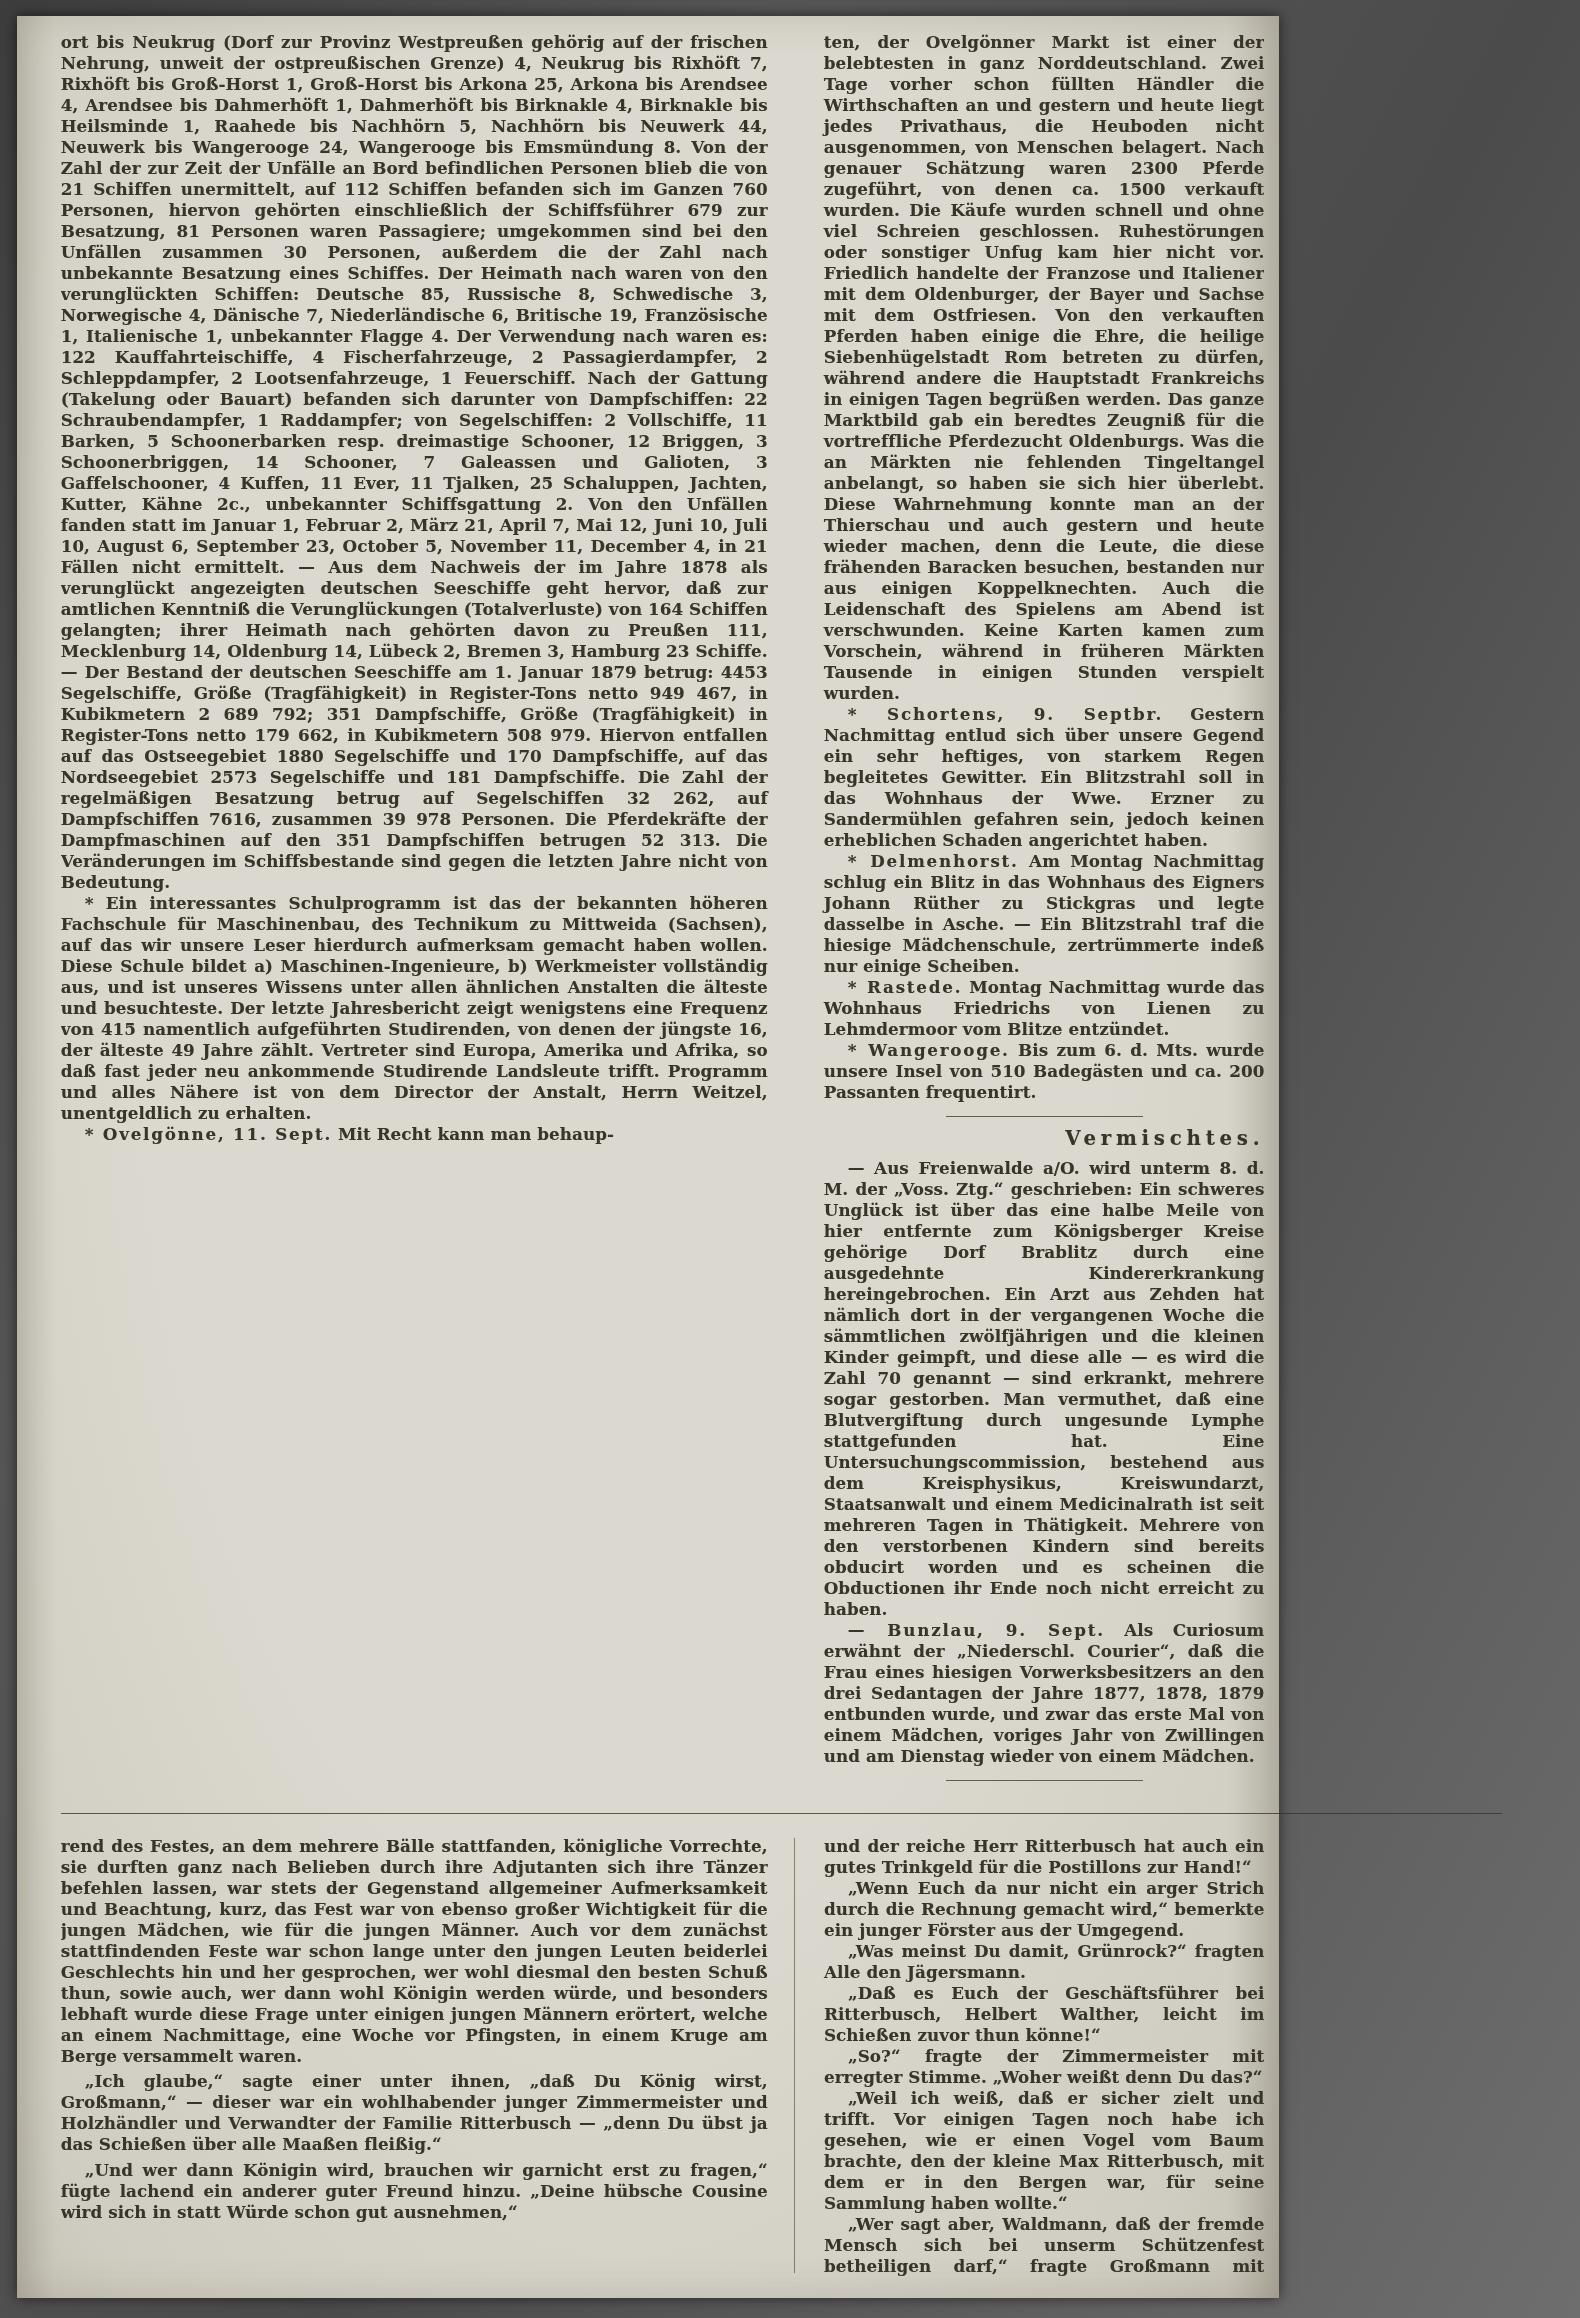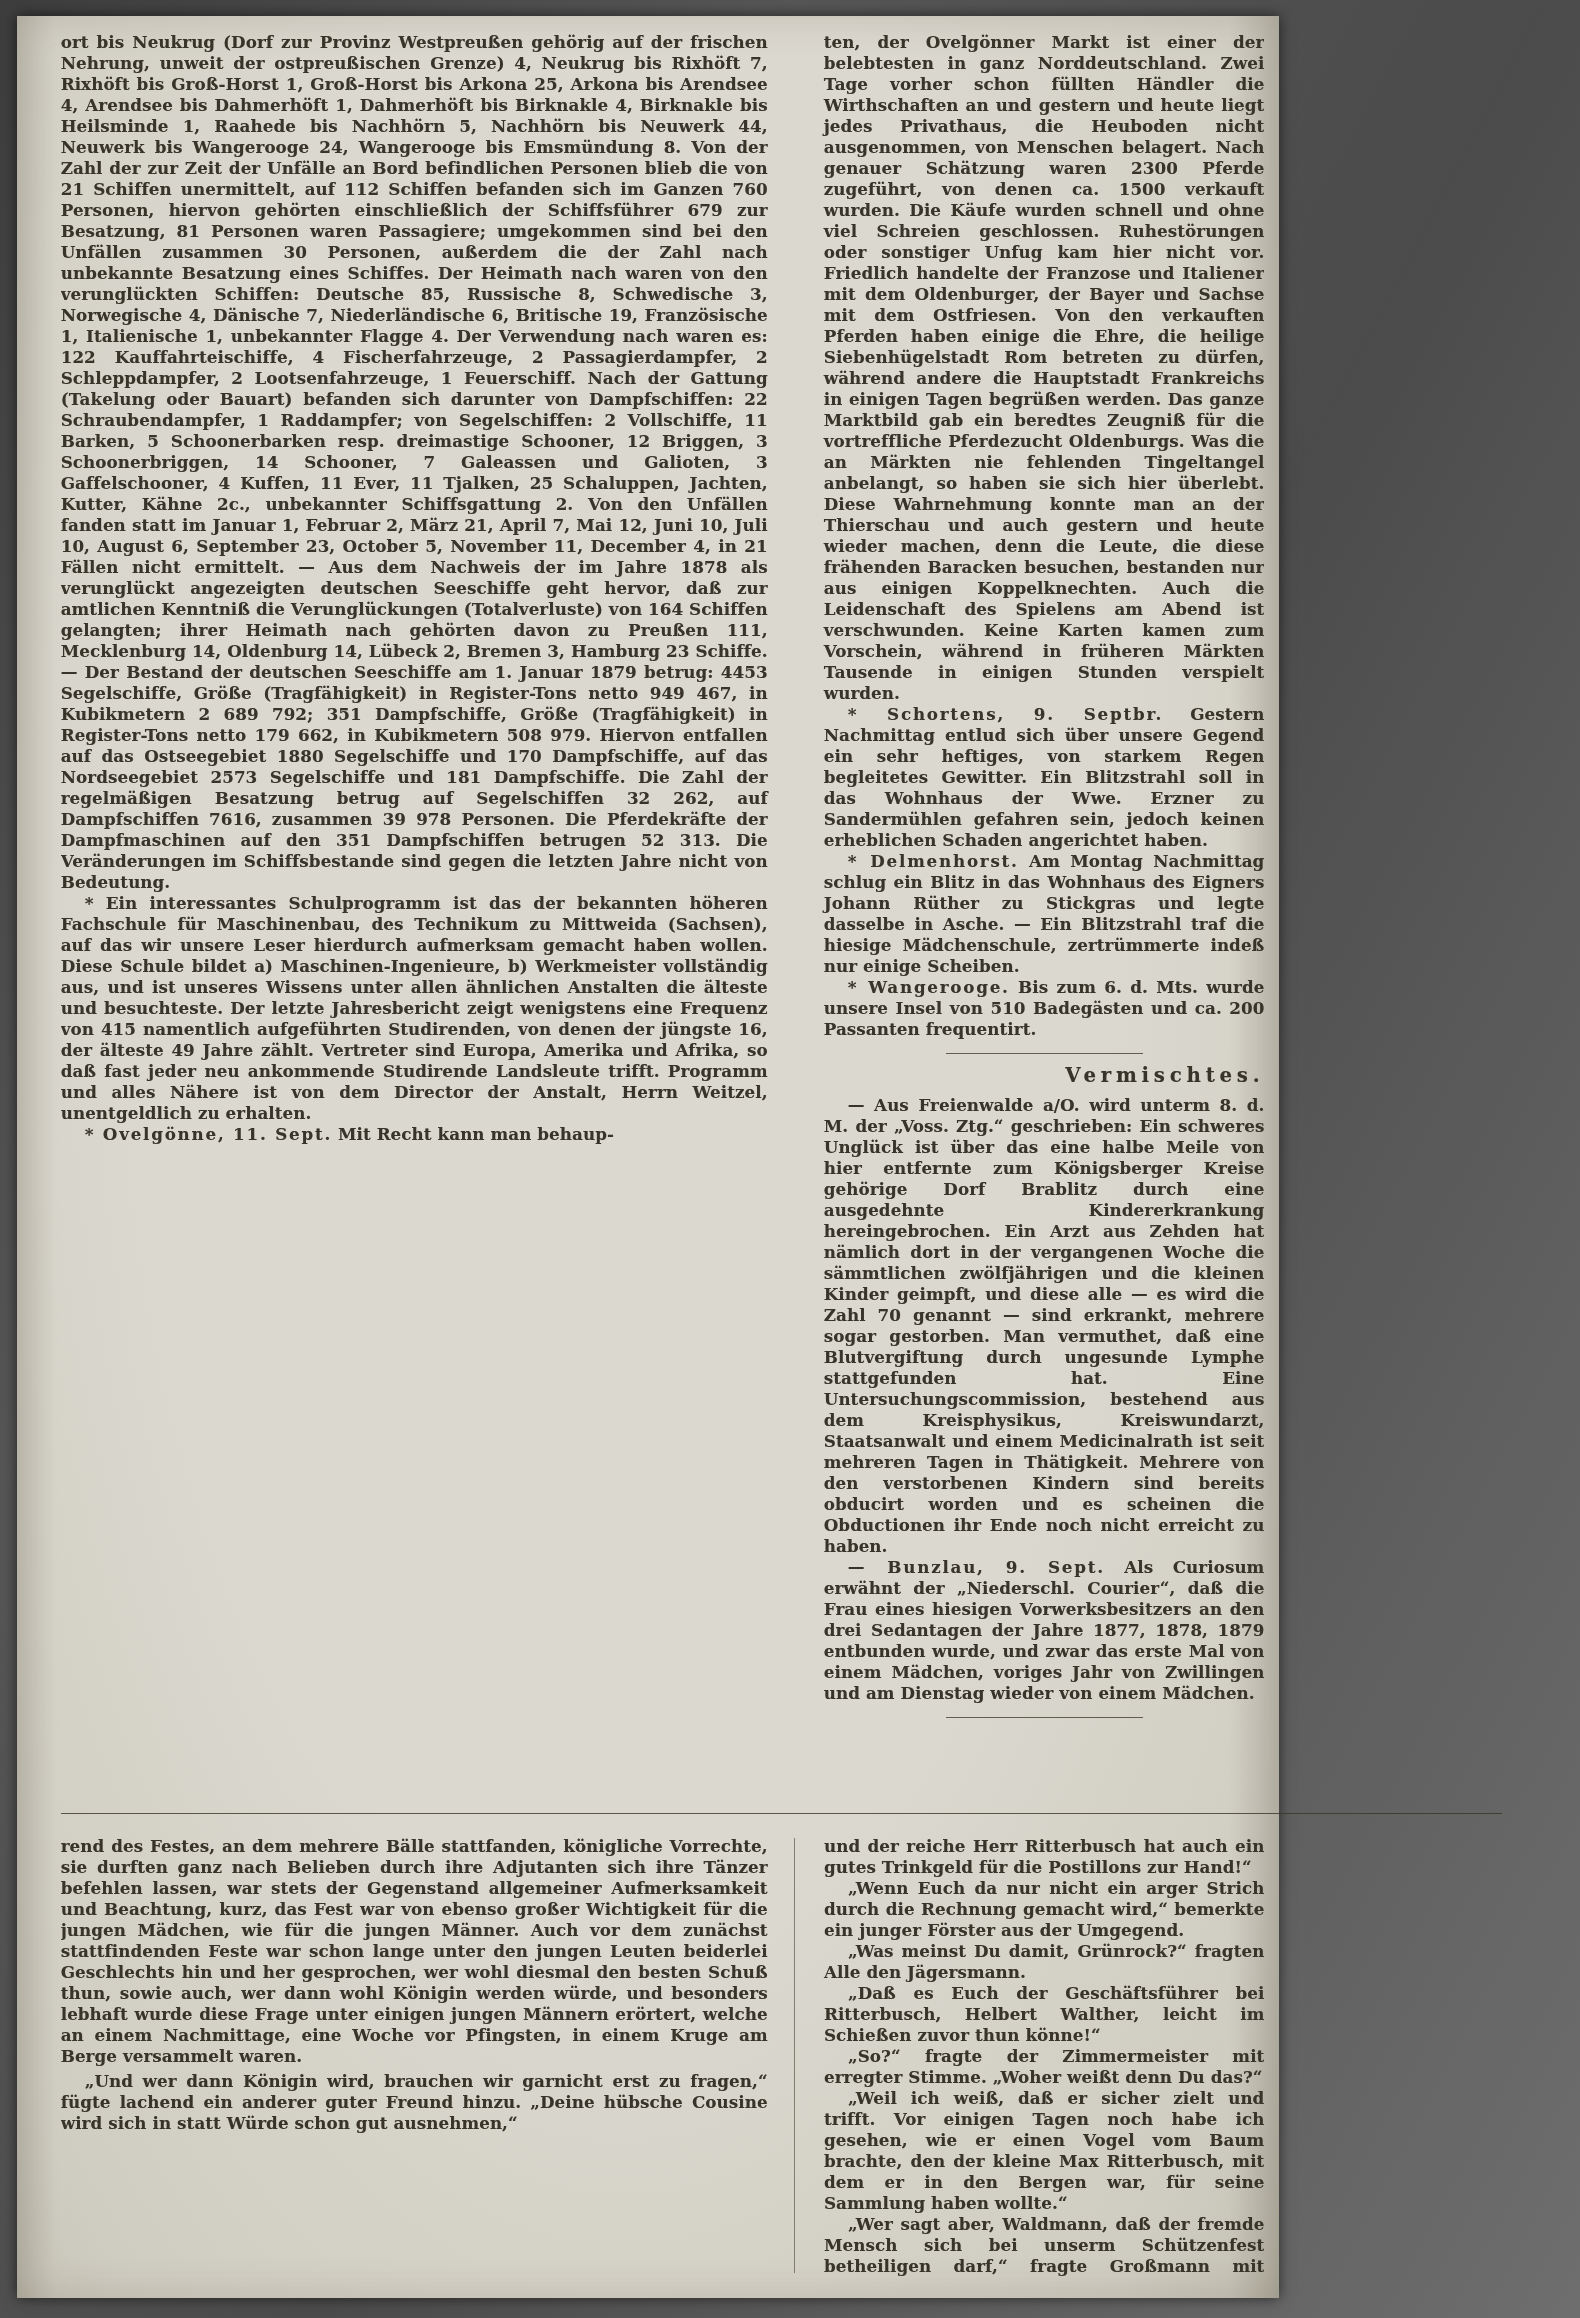--- a/index.html
+++ b/index.html
@@ -80,37 +80,39 @@
         <p class="para indent"><span>* Ein interessantes Schulprogramm ist das der bekannten höheren Fachschule für Maschinenbau, des Technikum zu Mittweida (Sachsen), auf das wir unsere Leser hierdurch aufmerksam gemacht haben wollen. Diese Schule bildet a) Maschinen-Ingenieure, b) Werkmeister vollständig aus, und ist unseres Wissens unter allen ähnlichen Anstalten die älteste und besuchteste. Der letzte Jahresbericht zeigt wenigstens eine Frequenz von 415 namentlich aufgeführten Studirenden, von denen der jüngste 16, der älteste 49 Jahre zählt. Vertreter sind Europa, Amerika und Afrika, so daß fast jeder neu ankommende Studirende Landsleute trifft. Programm und alles Nähere ist von dem Director der Anstalt, Herrn Weitzel, unentgeldlich zu erhalten.</span></p>
         <p class="para indent"><span class="lead">* Ovelgönne, 11. Sept.</span><span> Mit Recht kann man behaup-</span></p>
       </div>
 
       <div class="divider"></div>
 
       <div class="col-right">
         <p class="para"><span>ten, der Ovelgönner Markt ist einer der belebtesten in ganz Norddeutschland. Zwei Tage vorher schon füllten Händler die Wirthschaften an und gestern und heute liegt jedes Privathaus, die Heuboden nicht ausgenommen, von Menschen belagert. Nach genauer Schätzung waren 2300 Pferde zugeführt, von denen ca. 1500 verkauft wurden. Die Käufe wurden schnell und ohne viel Schreien geschlossen. Ruhestörungen oder sonstiger Unfug kam hier nicht vor. Friedlich handelte der Franzose und Italiener mit dem Oldenburger, der Bayer und Sachse mit dem Ostfriesen. Von den verkauften Pferden haben einige die Ehre, die heilige Siebenhügelstadt Rom betreten zu dürfen, während andere die Hauptstadt Frankreichs in einigen Tagen begrüßen werden. Das ganze Marktbild gab ein beredtes Zeugniß für die vortreffliche Pferdezucht Oldenburgs. Was die an Märkten nie fehlenden Tingeltangel anbelangt, so haben sie sich hier überlebt. Diese Wahrnehmung konnte man an der Thierschau und auch gestern und heute wieder machen, denn die Leute, die diese frähenden Baracken besuchen, bestanden nur aus einigen Koppelknechten. Auch die Leidenschaft des Spielens am Abend ist verschwunden. Keine Karten kamen zum Vorschein, während in früheren Märkten Tausende in einigen Stunden verspielt wurden.</span></p>
         <p class="para indent"><span class="lead">* Schortens, 9. Septbr.</span><span> Gestern Nachmittag entlud sich über unsere Gegend ein sehr heftiges, von starkem Regen begleitetes Gewitter. Ein Blitzstrahl soll in das Wohnhaus der Wwe. Erzner zu Sandermühlen gefahren sein, jedoch keinen erheblichen Schaden angerichtet haben.</span></p>
         <p class="para indent"><span class="lead">* Delmenhorst.</span><span> Am Montag Nachmittag schlug ein Blitz in das Wohnhaus des Eigners Johann Rüther zu Stickgras und legte dasselbe in Asche. — Ein Blitzstrahl traf die hiesige Mädchenschule, zertrümmerte indeß nur einige Scheiben.</span></p>
+        <p class="para indent"><span class="lead">* Rastede.</span><span> Montag Nachmittag wurde das Wohnhaus Friedrichs von Lienen zu Lehmdermoor vom Blitze entzündet.</span></p>
         <p class="para indent"><span class="lead">* Wangerooge.</span><span> Bis zum 6. d. Mts. wurde unsere Insel von 510 Badegästen und ca. 200 Passanten frequentirt.</span></p>
 
         <div class="short-rule"></div>
         <h2 class="vermischtes">Vermischtes.</h2>
 
         <p class="para indent"><span>— Aus Freienwalde a/O. wird unterm 8. d. M. der „Voss. Ztg.“ geschrieben: Ein schweres Unglück ist über das eine halbe Meile von hier entfernte zum Königsberger Kreise gehörige Dorf Brablitz durch eine ausgedehnte Kindererkrankung hereingebrochen. Ein Arzt aus Zehden hat nämlich dort in der vergangenen Woche die sämmtlichen zwölfjährigen und die kleinen Kinder geimpft, und diese alle — es wird die Zahl 70 genannt — sind erkrankt, mehrere sogar gestorben. Man vermuthet, daß eine Blutvergiftung durch ungesunde Lymphe stattgefunden hat. Eine Untersuchungscommission, bestehend aus dem Kreisphysikus, Kreiswundarzt, Staatsanwalt und einem Medicinalrath ist seit mehreren Tagen in Thätigkeit. Mehrere von den verstorbenen Kindern sind bereits obducirt worden und es scheinen die Obductionen ihr Ende noch nicht erreicht zu haben.</span></p>
         <p class="para indent"><span class="lead">— Bunzlau, 9. Sept.</span><span> Als Curiosum erwähnt der „Niederschl. Courier“, daß die Frau eines hiesigen Vorwerksbesitzers an den drei Sedantagen der Jahre 1877, 1878, 1879 entbunden wurde, und zwar das erste Mal von einem Mädchen, voriges Jahr von Zwillingen und am Dienstag wieder von einem Mädchen.</span></p>
 
         <div class="short-rule"></div>
       </div>
     </div>
 
     <div class="main-rule"></div>
 
     <div class="section bottom columns">
       <div class="col-left">
         <p class="para"><span>rend des Festes, an dem mehrere Bälle stattfanden, königliche Vorrechte, sie durften ganz nach Belieben durch ihre Adjutanten sich ihre Tänzer befehlen lassen, war stets der Gegenstand allgemeiner Aufmerksamkeit und Beachtung, kurz, das Fest war von ebenso großer Wichtigkeit für die jungen Mädchen, wie für die jungen Männer. Auch vor dem zunächst stattfindenden Feste war schon lange unter den jungen Leuten beiderlei Geschlechts hin und her gesprochen, wer wohl diesmal den besten Schuß thun, sowie auch, wer dann wohl Königin werden würde, und besonders lebhaft wurde diese Frage unter einigen jungen Männern erörtert, welche an einem Nachmittage, eine Woche vor Pfingsten, in einem Kruge am Berge versammelt waren.</span></p>
+        <p class="para indent dialog"><span>„Ich glaube,“ sagte einer unter ihnen, „daß Du König wirst, Großmann,“ — dieser war ein wohlhabender junger Zimmermeister und Holzhändler und Verwandter der Familie Ritterbusch — „denn Du übst ja das Schießen über alle Maaßen fleißig.“</span></p>
         <p class="para indent dialog"><span>„Und wer dann Königin wird, brauchen wir garnicht erst zu fragen,“ fügte lachend ein anderer guter Freund hinzu. „Deine hübsche Cousine wird sich in statt Würde schon gut ausnehmen,“</span></p>
       </div>
 
       <div class="divider"></div>
 
       <div class="col-right">
         <p class="para"><span>und der reiche Herr Ritterbusch hat auch ein gutes Trinkgeld für die Postillons zur Hand!“</span></p>
         <p class="para indent"><span>„Wenn Euch da nur nicht ein arger Strich durch die Rechnung gemacht wird,“ bemerkte ein junger Förster aus der Umgegend.</span></p>
         <p class="para indent"><span>„Was meinst Du damit, Grünrock?“ fragten Alle den Jägersmann.</span></p>
         <p class="para indent"><span>„Daß es Euch der Geschäftsführer bei Ritterbusch, Helbert Walther, leicht im Schießen zuvor thun könne!“</span></p>

